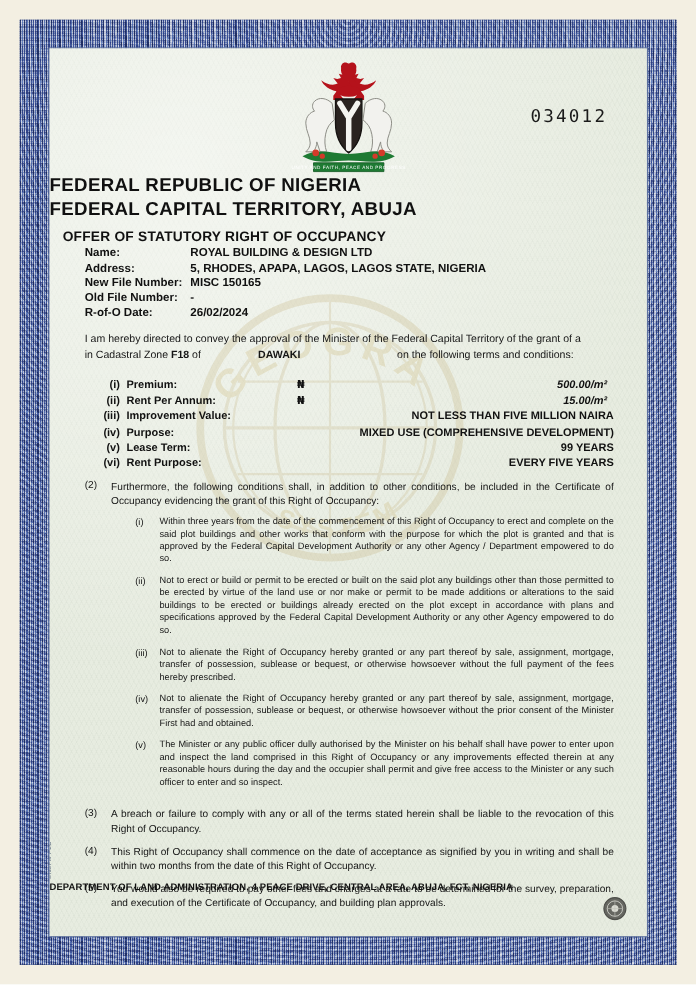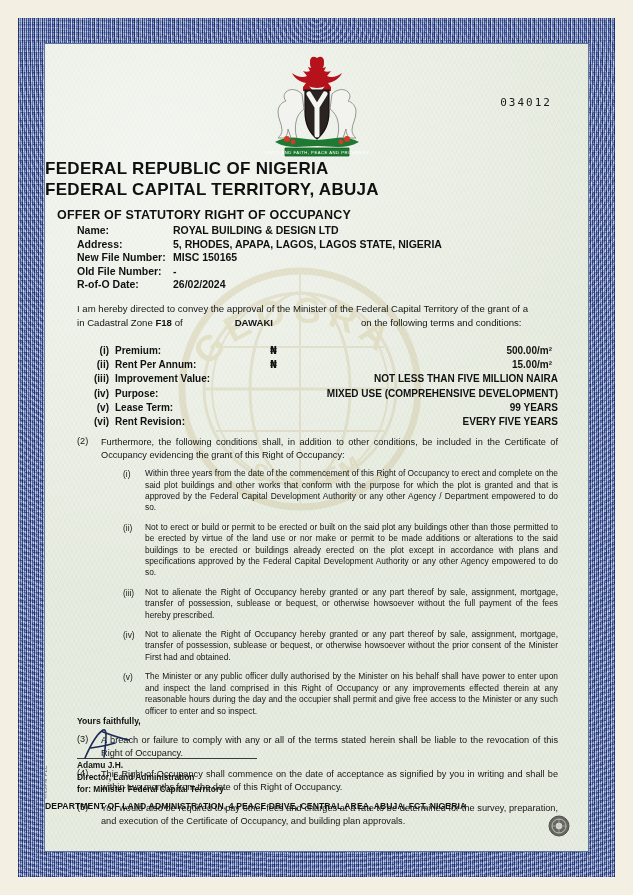--- a/index.html
+++ b/index.html
@@ -96,21 +96,21 @@
     width: 120px;
     height: 112px;
   }
 
   
   .serial {
     position: absolute;
     right: 36px;
     top: 52px;
     font-family: "DejaVu Sans Mono", monospace;
-    font-size: 11px;
+    font-size: 16px;
     letter-spacing: 2px;
     color: #1a1a1a;
   }
 
   
   .titles { position: absolute; left: 0; right: 0; top: 114px; }
   .title1, .title2 {
     font-size: 17px;
     font-weight: bold;
     color: #101010;
@@ -164,21 +164,21 @@
     top: 300px;
     font-size: 10px;
     font-weight: bold;
     color: #111;
   }
   .trow { display: flex; align-items: baseline; line-height: 14.2px; }
   .tnum { width: 32px; flex: 0 0 32px; text-align: right; padding-right: 6px; font-weight: bold; }
   .tlabel { width: 150px; flex: 0 0 150px; }
   .tval { flex: 1; text-align: right; display: flex; justify-content: flex-end; }
   .naira { width: 190px; text-align: left; font-family: "DejaVu Sans", sans-serif; }
-  .amount { width: 92px; text-align: right; }
+  .amount { width: 92px; text-align: right; font-style: italic; }
   .unit-pad { padding-right: 6px; }
 
   
   .conditions {
     position: absolute;
     left: 32px;
     right: 30px;
     top: 392px;
     font-size: 9.2px;
     color: #151515;
@@ -363,21 +363,21 @@
       </div>
       <div class="trow">
         <div class="tnum">(v)</div>
         <div class="tlabel">Lease Term:</div>
         <div class="tval">
             <span>99  YEARS</span>
           </div>
       </div>
       <div class="trow">
         <div class="tnum">(vi)</div>
-        <div class="tlabel">Rent Revision:</div>
+        <div class="tlabel">Rent Purpose:</div>
         <div class="tval">
             <span>EVERY FIVE YEARS</span>
           </div>
       </div>
     </div>
 
     <div class="conditions">
 
       <div class="c-item">
         <div class="c-num">(2)</div>
@@ -417,32 +417,20 @@
         <div class="c-num">(4)</div>
         <div class="c-text">This Right of Occupancy shall commence on the date of acceptance as signified by you in writing and shall be within two months from the date of this Right of Occupancy.</div>
       </div>
 
       <div class="c-item">
         <div class="c-num">(5)</div>
         <div class="c-text">You would also be required to pay other fees and charges at a rate to be determined for the survey, preparation, and execution of the Certificate of Occupancy, and building plan approvals.</div>
       </div>
     </div>
 
-    <div class="sig-block">
-      <div class="yours">Yours faithfully,</div>
-      <div class="sig-mark">
-        <svg viewBox="0 0 180 34" xmlns="http://www.w3.org/2000/svg">
-          <path d="M8 32 C14 18 20 8 26 4 C28 3 29 5 29 9 C29 16 28 24 27 31 M14 22 C20 21 28 20 38 17 M26 6 C34 9 42 12 52 14" stroke="#1c2a55" stroke-width="1.6" fill="none" stroke-linecap="round"></path>
-        </svg>
-      </div>
-      <div class="sig-line"></div>
-      <div class="sig-name">Adamu J.H.</div>
-      <div class="sig-name">Director, Land Administration</div>
-      <div class="sig-name">for: Minister Federal Capital Territory</div>
-    </div>
 
     <div class="dept">DEPARTMENT OF LAND ADMINISTRATION, 4 PEACE DRIVE, CENTRAL AREA, ABUJA, FCT, NIGERIA</div>
 
     <div class="seal">
       <svg viewBox="0 0 22 22" xmlns="http://www.w3.org/2000/svg">
         <circle cx="11" cy="11" r="10" fill="#4a4a46" stroke="#2e2e2b" stroke-width="1"></circle>
         <circle cx="11" cy="11" r="7" fill="none" stroke="#cfcfc8" stroke-width="0.8"></circle>
         <circle cx="11" cy="11" r="3.2" fill="#d8d8d0"></circle>
         <path d="M11 4 L11 18 M4 11 L18 11" stroke="#b9b9b0" stroke-width="0.6"></path>
       </svg>

